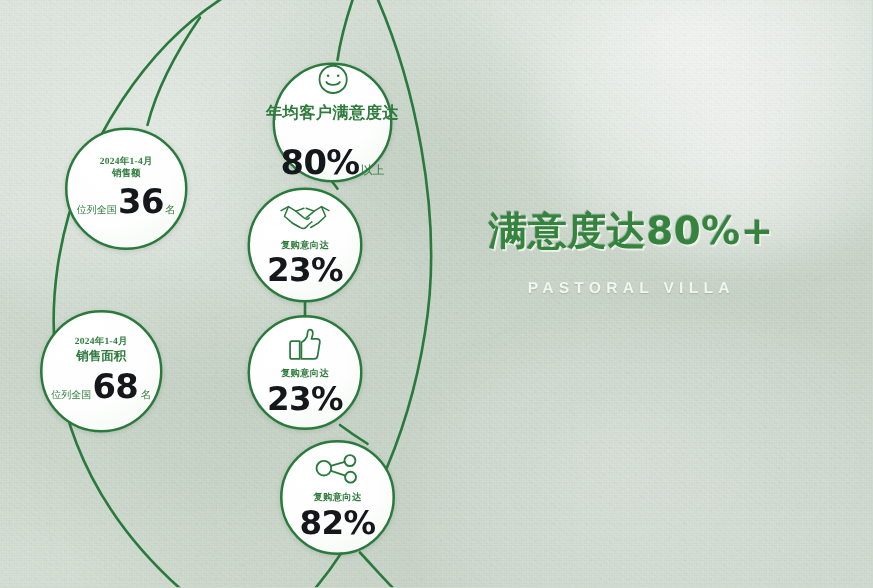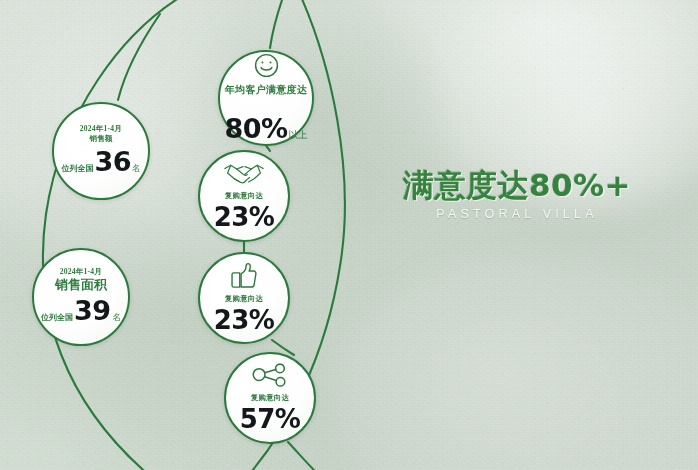--- a/index.html
+++ b/index.html
@@ -84,44 +84,46 @@
   #arcs {
     position: absolute;
     inset: 0;
     width: 698px;
     height: 470px;
   }
 
   
   .headline {
     position: absolute;
-    left: 352px;
+    left: 340px;
     top: 163px;
     width: 330px;
     text-align: center;
   }
   .headline-line {
     font-family: "DejaVu Sans", sans-serif;
     font-weight: bold;
     font-size: 31px;
     line-height: 1.42;
     letter-spacing: 0.5px;
     color: #35833f;
     text-shadow:
        1.4px 1.4px 0 rgba(235,242,233,0.95),
       -0.6px -0.6px 0 rgba(24,84,40,0.30);
     white-space: nowrap;
   }
   .brandline {
+    margin-top: 16px;
     font-family: "Liberation Sans", sans-serif;
     font-size: 12.5px;
     letter-spacing: 4.2px;
     color: #f2f6f2;
     text-shadow: 0 1px 1px rgba(120,140,120,0.45);
     white-space: nowrap;
+    font-weight: bold;
   }
 
   
   .badge {
     position: absolute;
     border-radius: 50%;
     background:
       radial-gradient(circle at 34% 26%, #ffffff 0%, #fdfefd 56%, #f3f7f3 100%);
     border: 2.2px solid #2b7a3d;
     box-shadow: 0 1px 4px rgba(60,85,60,0.18);
@@ -151,47 +153,47 @@
     justify-content: center;
     white-space: nowrap;
     letter-spacing: -0.5px;
   }
   .badge-value .suffix {
     font-weight: normal;
     color: #2f7c3e;
     letter-spacing: 0;
   }
   .badge-value .prefix {
-    font-weight: bold;
+    font-weight: normal;
     color: #2f7c3e;
     letter-spacing: 0;
   }
 
   
   #badge-satisfaction { left: 218px; top: 50px;  width: 96px;  height: 96px; }
   #badge-satisfaction .badge-icon { margin-bottom: 4px; }
-  #badge-satisfaction .badge-caption { font-size: 10px; letter-spacing: 0.3px; }
+  #badge-satisfaction .badge-caption { font-size: 13px; letter-spacing: 0.3px; }
   #badge-satisfaction .badge-value { font-size: 27px; margin-top: 16px; text-align: center; }
   #badge-satisfaction .badge-value .suffix { font-size: 9.5px; margin-left: 1px; }
 
   #badge-sales-amount { left: 52px; top: 102px; width: 98px; height: 98px; }
   #badge-sales-amount .line1 { font-size: 7.6px; letter-spacing: 0.2px; }
   #badge-sales-amount .line2 { font-size: 7.6px; margin-top: 2px; }
   #badge-sales-amount .badge-value { font-size: 27px; margin-top: 3px; }
   #badge-sales-amount .badge-value .prefix { font-size: 8px; margin-right: 1px; }
   #badge-sales-amount .badge-value .suffix { font-size: 8.5px; margin-left: 1px; }
 
   #badge-intent-handshake { left: 198px; top: 150px; width: 92px; height: 92px; }
   #badge-intent-handshake .badge-icon { margin-bottom: 5px; }
   #badge-intent-handshake .badge-caption { font-size: 7.4px; letter-spacing: 0.3px; }
   #badge-intent-handshake .badge-value { font-size: 26px; margin-top: 1px; }
 
   #badge-sales-area { left: 32px; top: 248px; width: 98px; height: 98px; }
   #badge-sales-area .line1 { font-size: 7.6px; letter-spacing: 0.2px; }
-  #badge-sales-area .line2 { font-size: 13px; margin-top: 2px; }
+  #badge-sales-area .line2 { font-size: 10px; margin-top: 2px; }
   #badge-sales-area .badge-value { font-size: 27px; margin-top: 3px; }
   #badge-sales-area .badge-value .prefix { font-size: 8px; margin-right: 1px; }
   #badge-sales-area .badge-value .suffix { font-size: 8.5px; margin-left: 2px; }
 
   #badge-intent-thumb { left: 198px; top: 252px; width: 92px; height: 92px; }
   #badge-intent-thumb .badge-icon { margin-bottom: 5px; }
   #badge-intent-thumb .badge-caption { font-size: 7.4px; letter-spacing: 0.3px; }
   #badge-intent-thumb .badge-value { font-size: 26px; margin-top: 1px; }
 
   #badge-intent-share { left: 224px; top: 352px; width: 92px; height: 92px; }
@@ -288,21 +290,21 @@
     <span class="badge-value">
       <span>23%</span>
     </span>
   </div>
 
   <div class="badge" id="badge-sales-area">
     <span class="stack-line line1">2024年1-4月</span>
     <span class="stack-line line2">销售面积</span>
     <span class="badge-value">
       <span class="prefix">位列全国</span>
-      <span>39</span>
+      <span>68</span>
       <span class="suffix">名</span>
     </span>
   </div>
 
   <div class="badge" id="badge-intent-thumb">
     <span class="badge-icon">
       <svg width="28" height="27" viewBox="0 0 28 28" fill="none" stroke="#2b7a3d" stroke-width="1.45" stroke-linecap="round" stroke-linejoin="round">
         <path d="M11 26 L11 12.4 C11 12.4 14.4 10.6 15.6 7.6 C16.3 5.8 15.6 3.3 16.9 2.2
                  C18.2 1.1 20.3 2 20.5 4 C20.7 6.2 19.3 9.4 19.3 9.4 L24 9.4
                  C25.6 9.4 26.6 10.7 26.3 12.2 L24.5 23.4 C24.3 25 23.2 26 21.7 26 Z"></path>
@@ -321,17 +323,17 @@
       <svg width="36" height="25" viewBox="0 0 38 26" fill="none" stroke="#2b7a3d" stroke-width="1.6" stroke-linecap="round">
         <circle cx="7.5" cy="12" r="6.2"></circle>
         <circle cx="29.5" cy="5.6" r="4.6"></circle>
         <circle cx="30" cy="19.6" r="4.6"></circle>
         <path d="M13.4 10.1 L25.1 6.6"></path>
         <path d="M13.5 14.3 L25.6 18.3"></path>
       </svg>
     </span>
     <span class="badge-caption">复购意向达</span>
     <span class="badge-value">
-      <span>57%</span>
+      <span>82%</span>
     </span>
   </div>
 
 </div>
 
 </body></html>

